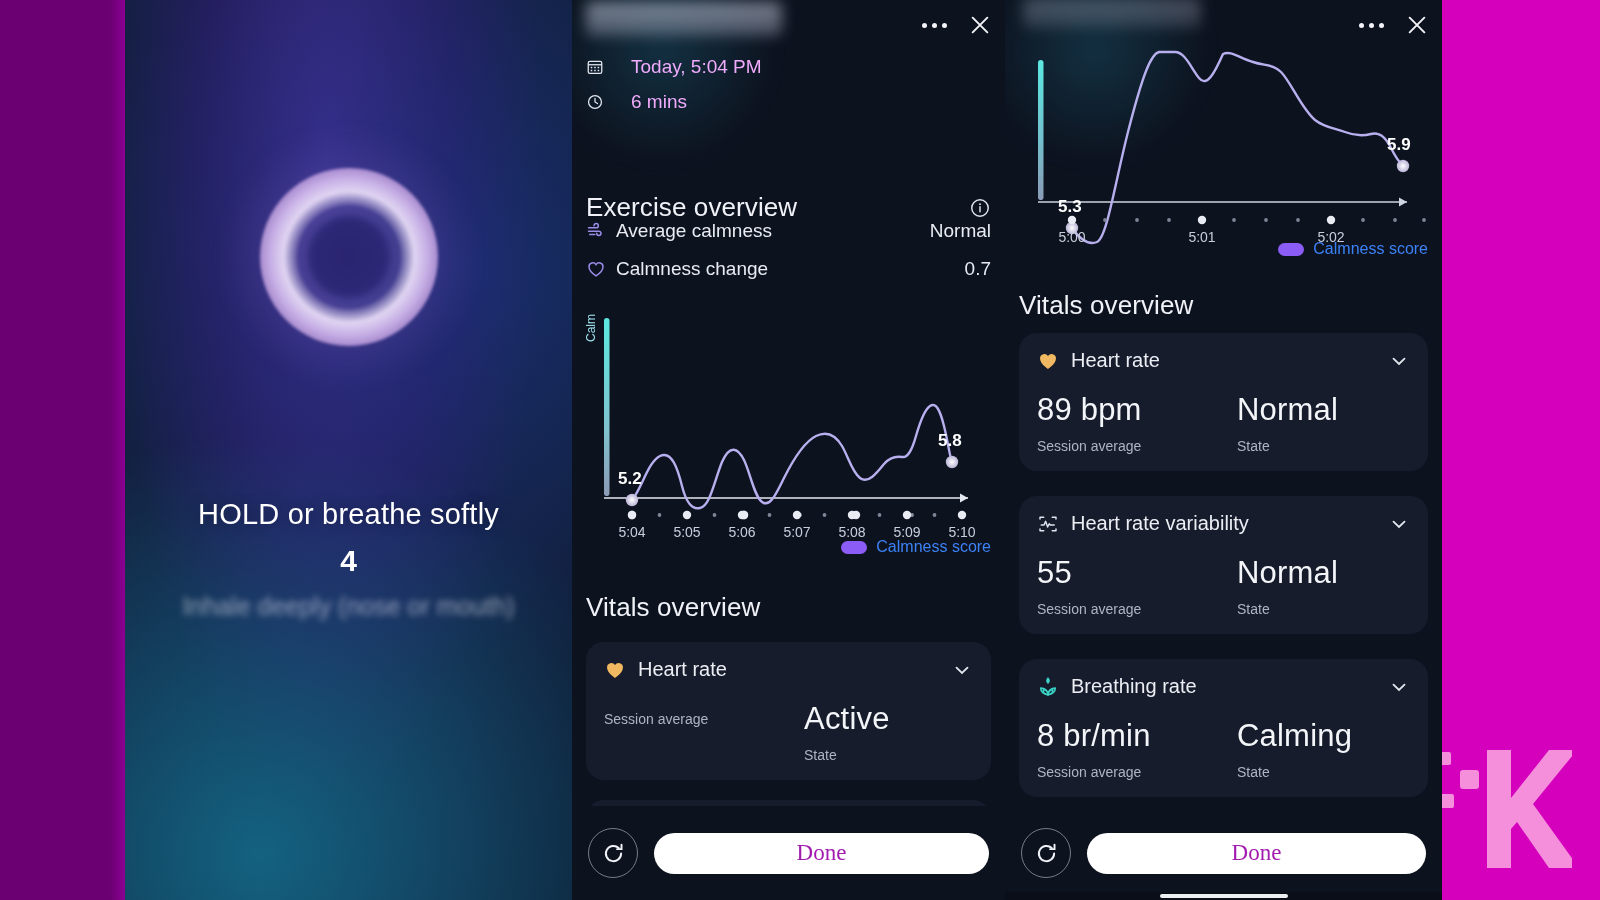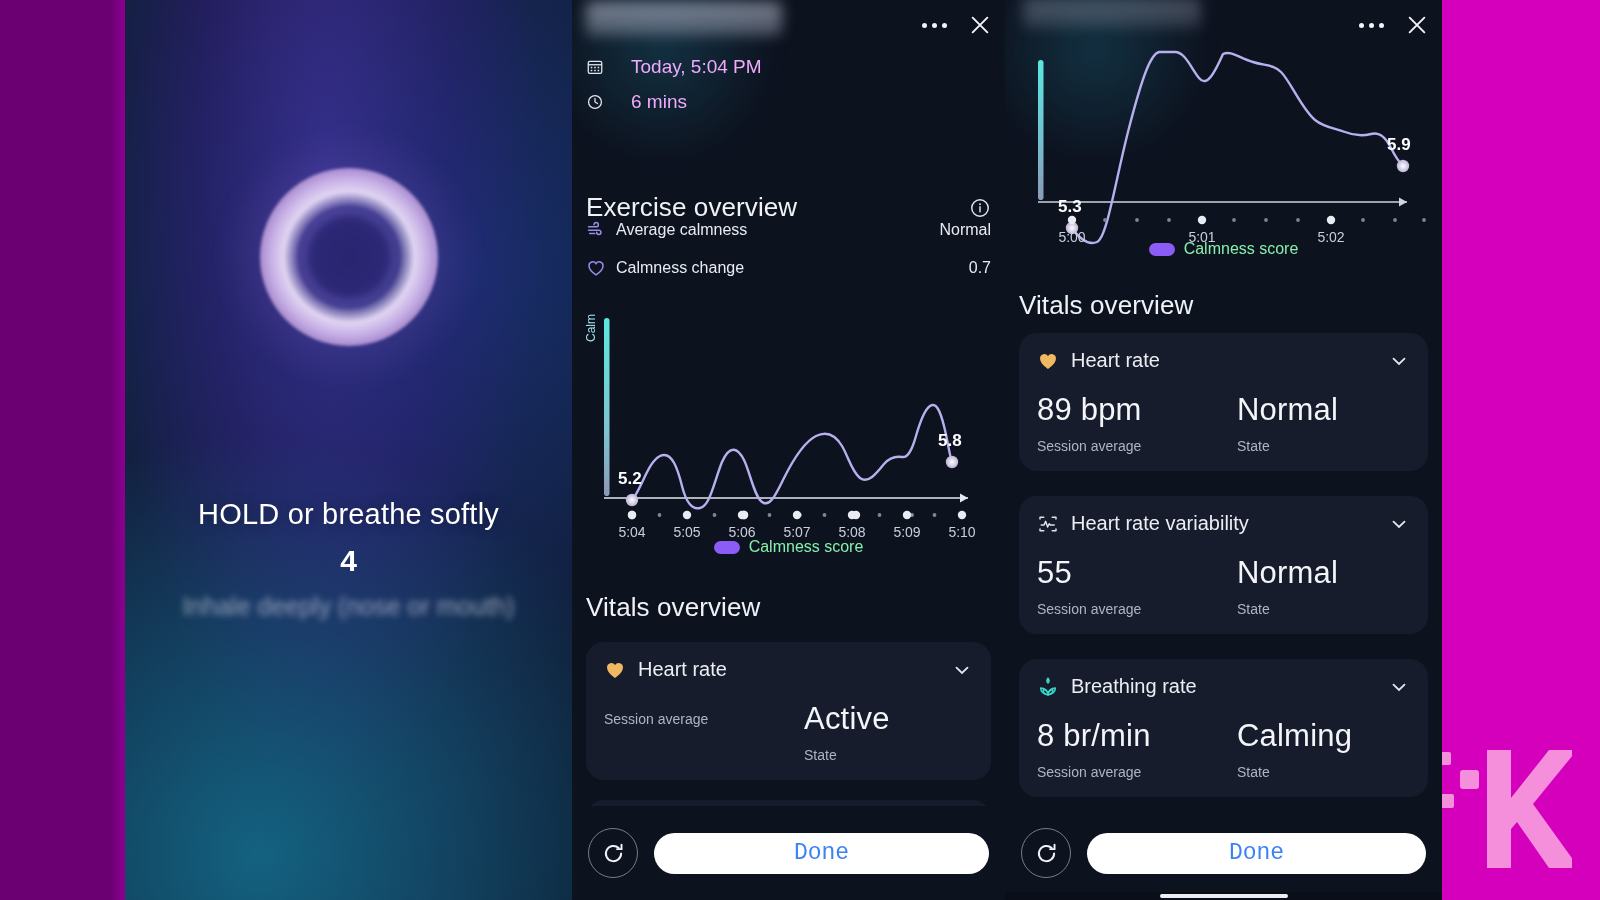--- a/index.html
+++ b/index.html
@@ -152,43 +152,43 @@
     letter-spacing: .1px;
   }
 
   .overview-head {
     position: absolute; left: 14px; right: 14px; top: 168px;
     display: flex; align-items: center; justify-content: space-between; margin-top: 24px;
   }
   .kv {
     position: absolute; left: 14px; right: 14px;
     display: flex; align-items: center; justify-content: space-between;
-    font-size: 16px; color: #e9ebf2;
+    font-size: 19px; color: #e9ebf2;
   }
   .kv .left { display: flex; align-items: center; gap: 10px; }
   .kv.row1 { top: 220px; }
   .kv.row2 { top: 258px; }
 
   
   .chart {
     position: absolute;
   }
   .chart-mid { left: 14px; top: 310px; width: 405px; height: 250px; }
   .chart-right { left: 14px; top: -58px; width: 409px; height: 322px; }
   .chart svg { display: block; width: 100%; height: 100%; overflow: visible; }
   .axis-label {
     position: absolute;
     font-size: 12px; color: #9fe3ef;
     writing-mode: vertical-rl;
     transform: rotate(180deg);
   }
   .legend {
     position: absolute; left: 0; right: 0;
-    display: flex; align-items: center; justify-content: center; gap: 9px;
-    font-size: 16px; color: #86efac;
+    display: flex; align-items: center; justify-content: flex-end; gap: 9px;
+    font-size: 16px; color: #3b82f6;
   }
   .legend .swatch {
     width: 26px; height: 13px; border-radius: 7px;
     background: #8b5cf6;
   }
 
   
   .vitals-head { position: absolute; left: 14px; }
   .card {
     position: absolute; left: 14px;
@@ -224,25 +224,25 @@
     width: 50px; height: 50px; flex: none;
     border-radius: 50%;
     border: 1.5px solid rgba(225,228,238,0.50);
     display: flex; align-items: center; justify-content: center;
     background: transparent;
   }
   .done {
     flex: 1; height: 41px;
     border-radius: 30px;
     background: #ffffff;
-    color: #3b82f6;
+    color: #a21caf;
     font-size: 23px;
     display: flex; align-items: center; justify-content: center;
     border: none;
-    font-family: Liberation Mono, monospace;
+    font-family: Liberation Serif, serif;
   }
   .navbar {
     position: absolute; left: 0; right: 0; bottom: 0; height: 8px;
     background: #0a0e18;
   }
   .navbar::after {
     content: "";
     position: absolute; left: 50%; bottom: 2px;
     transform: translateX(-50%);
     width: 128px; height: 4px; border-radius: 3px;

